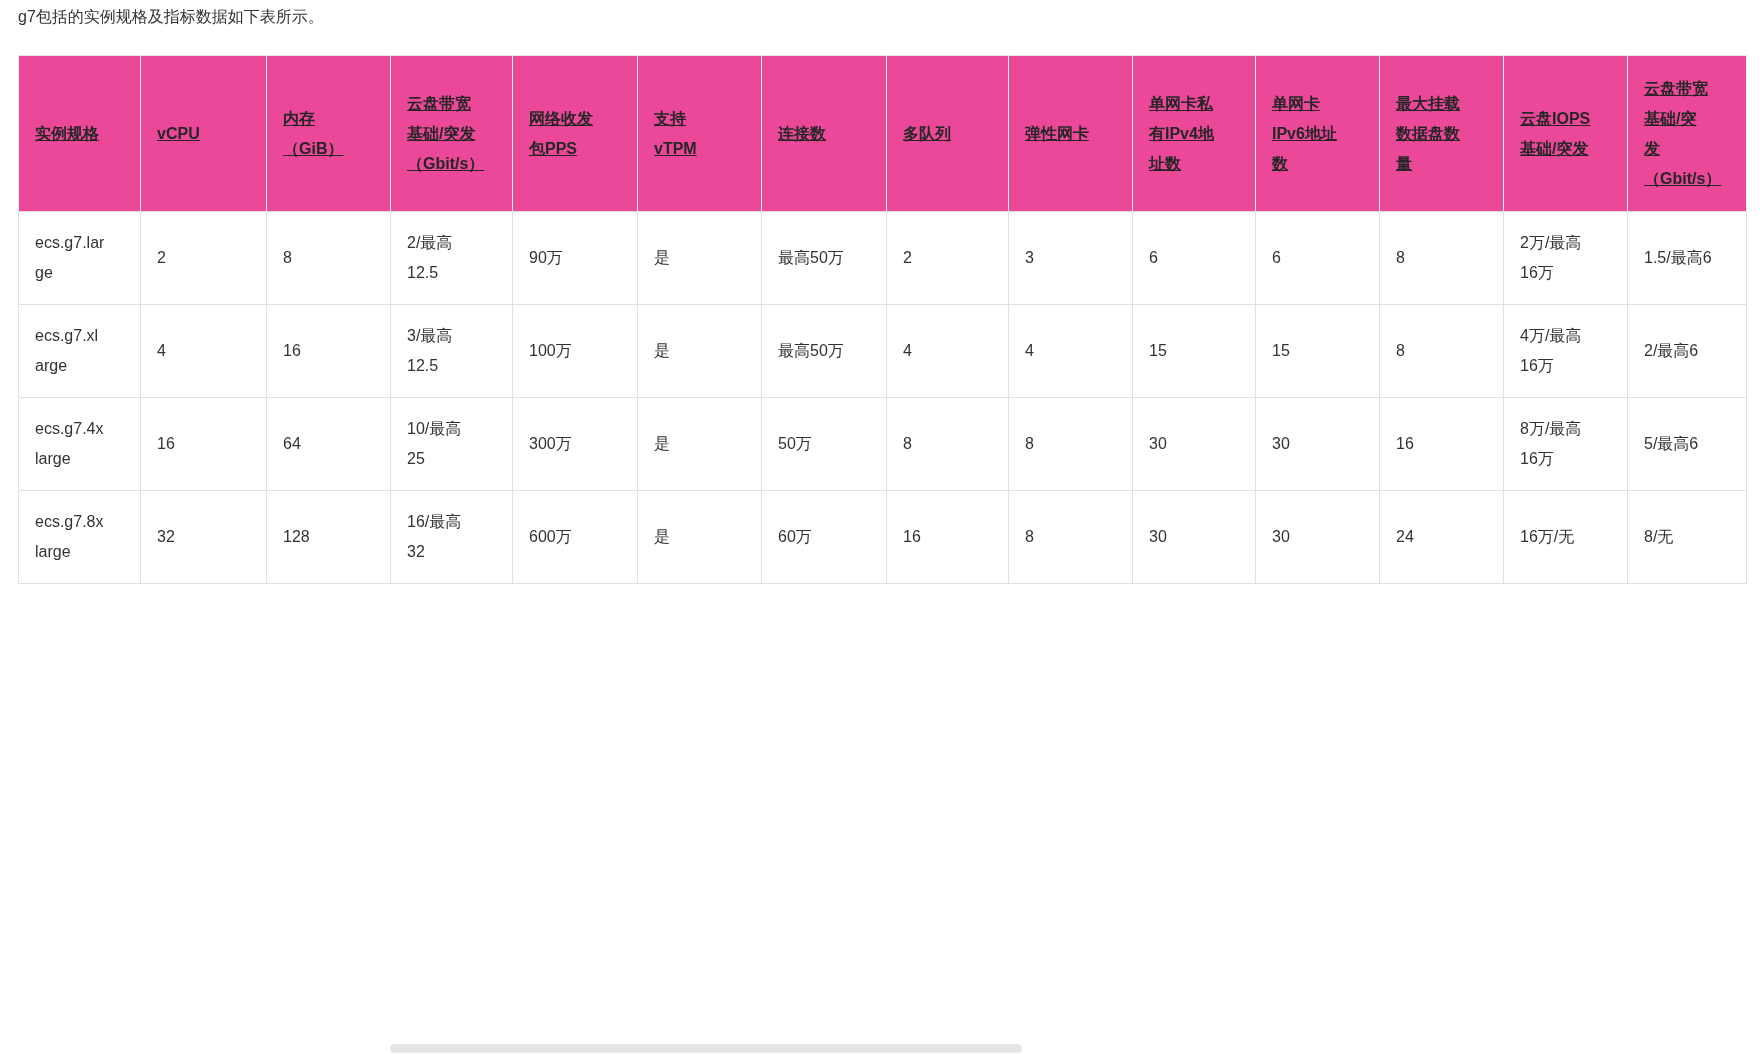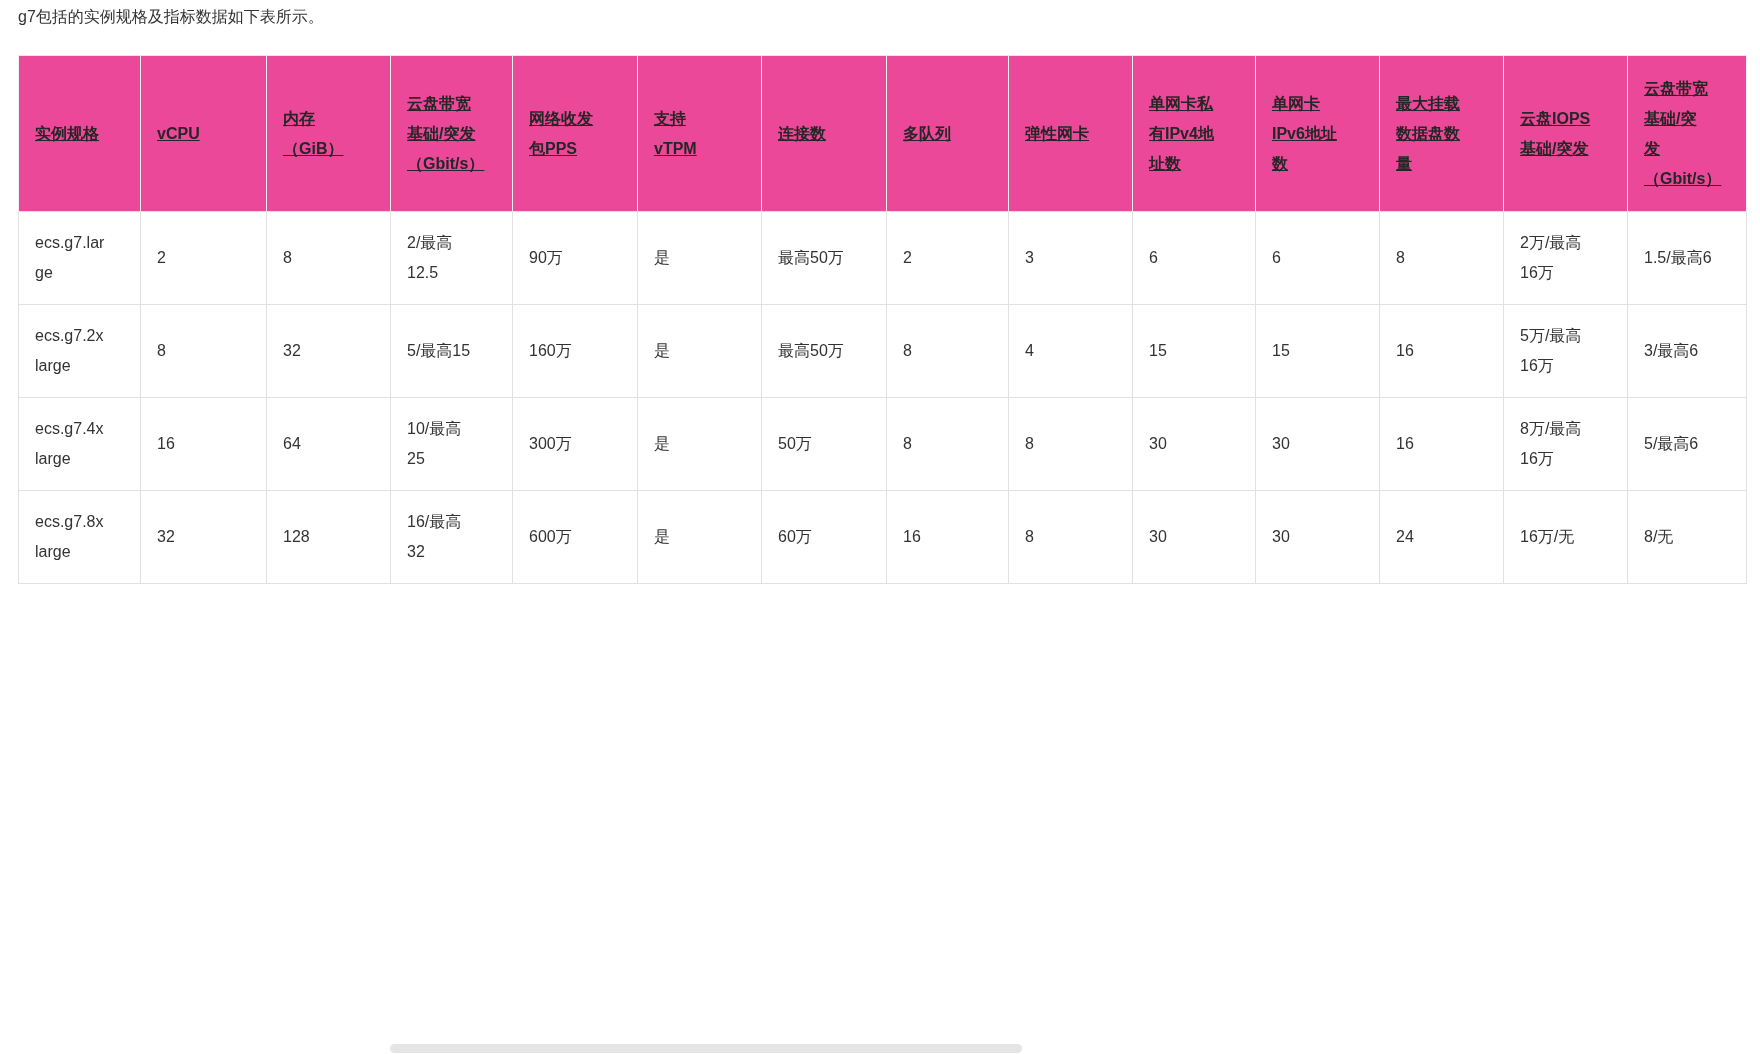--- a/index.html
+++ b/index.html
@@ -119,34 +119,34 @@
           <td>最高50万</td>
           <td>2</td>
           <td>3</td>
           <td>6</td>
           <td>6</td>
           <td>8</td>
           <td>2万/最高16万</td>
           <td>1.5/最高6</td>
         </tr>
         <tr>
-          <td class="col-name">ecs.g7.2xlarge</td>
-          <td>8</td>
-          <td>32</td>
-          <td>5/最高15</td>
-          <td>160万</td>
+          <td class="col-name">ecs.g7.xlarge</td>
+          <td>4</td>
+          <td>16</td>
+          <td>3/最高12.5</td>
+          <td>100万</td>
           <td>是</td>
           <td>最高50万</td>
-          <td>8</td>
+          <td>4</td>
           <td>4</td>
           <td>15</td>
           <td>15</td>
-          <td>16</td>
-          <td>5万/最高16万</td>
-          <td>3/最高6</td>
+          <td>8</td>
+          <td>4万/最高16万</td>
+          <td>2/最高6</td>
         </tr>
         <tr>
           <td class="col-name">ecs.g7.4xlarge</td>
           <td>16</td>
           <td>64</td>
           <td>10/最高25</td>
           <td>300万</td>
           <td>是</td>
           <td>50万</td>
           <td>8</td>

